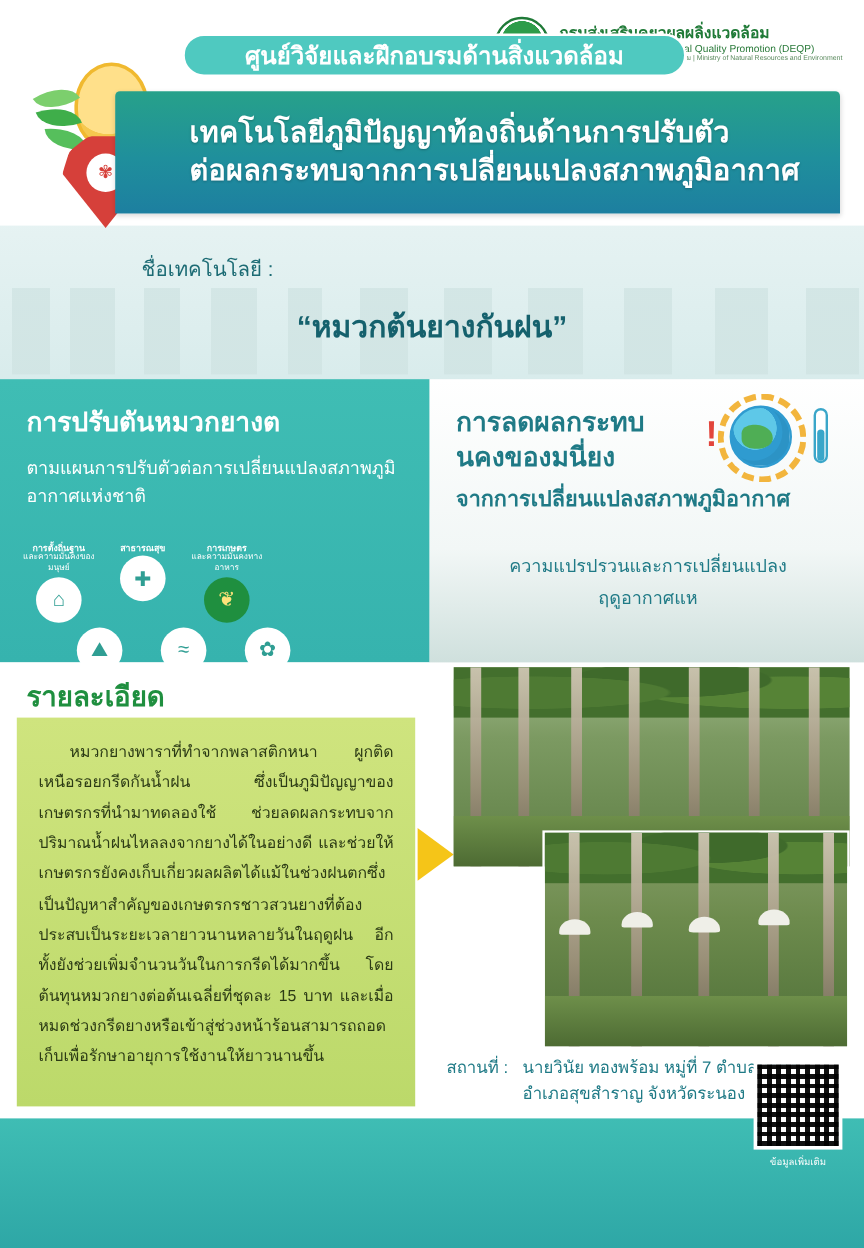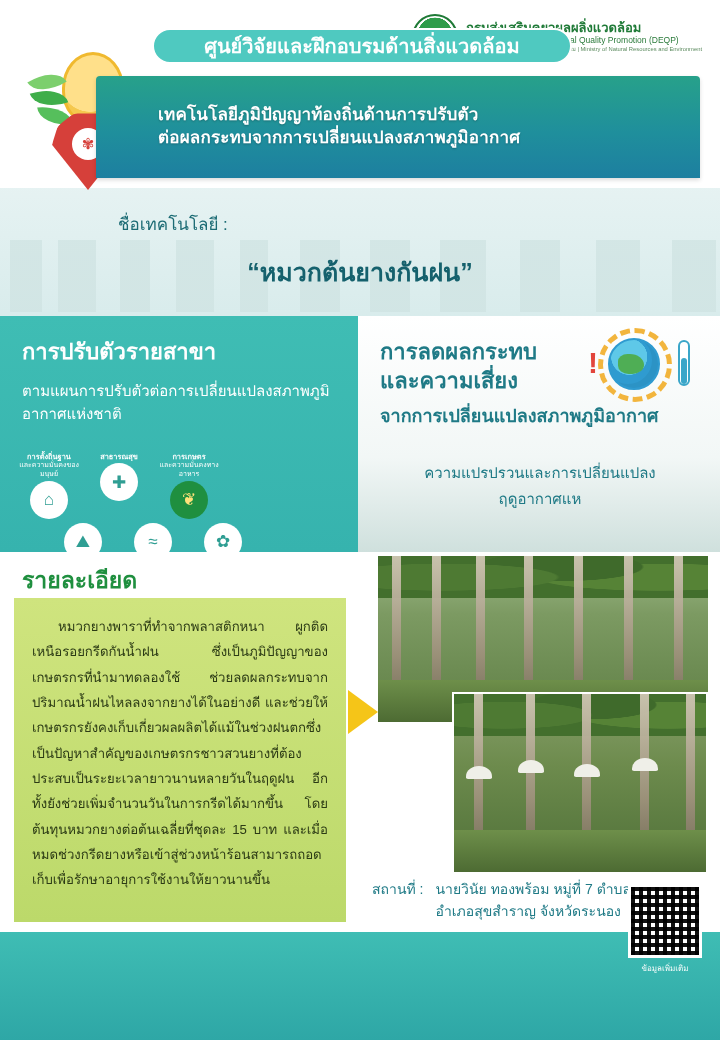--- a/index.html
+++ b/index.html
@@ -39,21 +39,21 @@
 
   .title-ribbon {
     position: absolute; top: 76px; left: 96px; width: 604px; height: 102px;
     background: linear-gradient(180deg,#27a18a 0%,#1f8f9c 55%,#1d7fa0 100%);
     border-radius: 4px 4px 0 0;
     display: flex; flex-direction: column; justify-content: center;
     padding-left: 62px;
     box-shadow: 0 2px 4px rgba(0,0,0,.15);
   }
   .title-ribbon .t1, .title-ribbon .t2 {
-    color: #ffffff; font-size: 17px; font-weight: bold; letter-spacing: .2px;
+    color: #ffffff; font-size: 24px; font-weight: bold; letter-spacing: .2px;
     text-shadow: 0 1px 2px rgba(0,0,0,.25);
     line-height: 1.35;
   }
 
   
   .bulb-pin {
     position: absolute; left: 28px; top: 52px; width: 112px; height: 148px;
   }
   .bulb {
     position: absolute; left: 34px; top: 0; width: 62px; height: 72px;
@@ -282,21 +282,21 @@
     </div>
   </div>
 
   <div class="techname">
     <div class="city-silhouette"></div>
     <div class="label">ชื่อเทคโนโลยี :</div>
     <div class="value">“หมวกต้นยางกันฝน”</div>
   </div>
 
   <div class="panel-left">
-    <h2>การปรับตัวรายสาขา</h2>
+    <h2>การปรับตันหมวกยางต</h2>
     <p>ตามแผนการปรับตัวต่อการเปลี่ยนแปลงสภาพภูมิอากาศแห่งชาติ</p>
 
     <div class="icon-grid">
       <div class="icon-row">
         <div class="icon-cap">
           <b>การตั้งถิ่นฐาน</b>
           <span>และความมั่นคงของมนุษย์</span>
           <span class="circ">⌂</span>
         </div>
         <div class="icon-cap">
@@ -327,21 +327,21 @@
       </div>
     </div>
   </div>
 
   <div class="panel-right">
     <div class="arrow-circ"></div>
     <div class="globe"></div>
     <div class="thermo"></div>
     <div class="excl">!</div>
     <h2>การลดผลกระทบ</h2>
-    <h2>และความเสี่ยง</h2>
+    <h2>นคงของมนี่ยง</h2>
     <h3>จากการเปลี่ยนแปลงสภาพภูมิอากาศ</h3>
     <div class="sub">
       <div>ความแปรปรวนและการเปลี่ยนแปลง</div>
       <div>ฤดูอากาศแห</div>
     </div>
   </div>
 
   <div class="details">
     <h2>รายละเอียด</h2>
     <div class="details-body">

